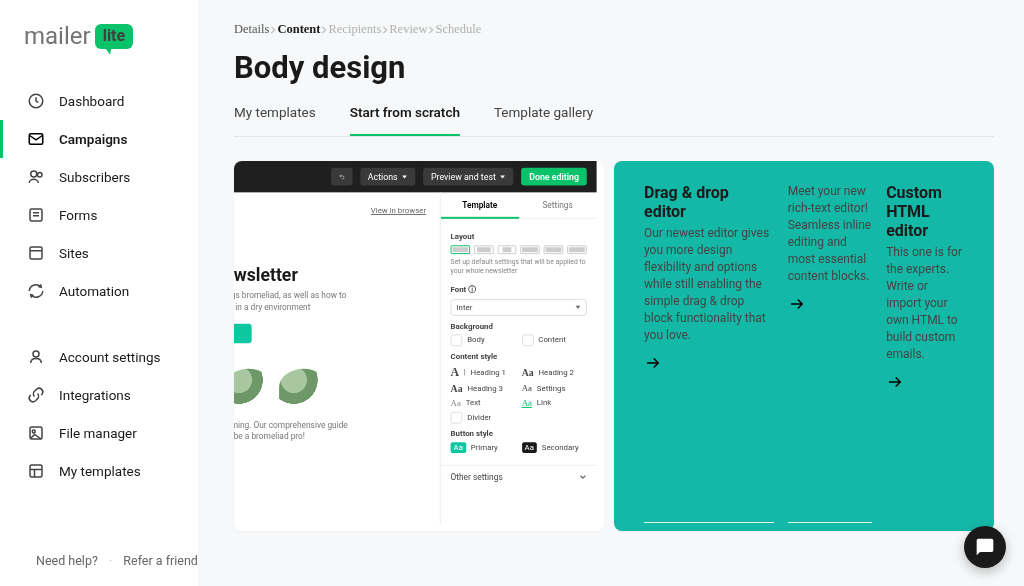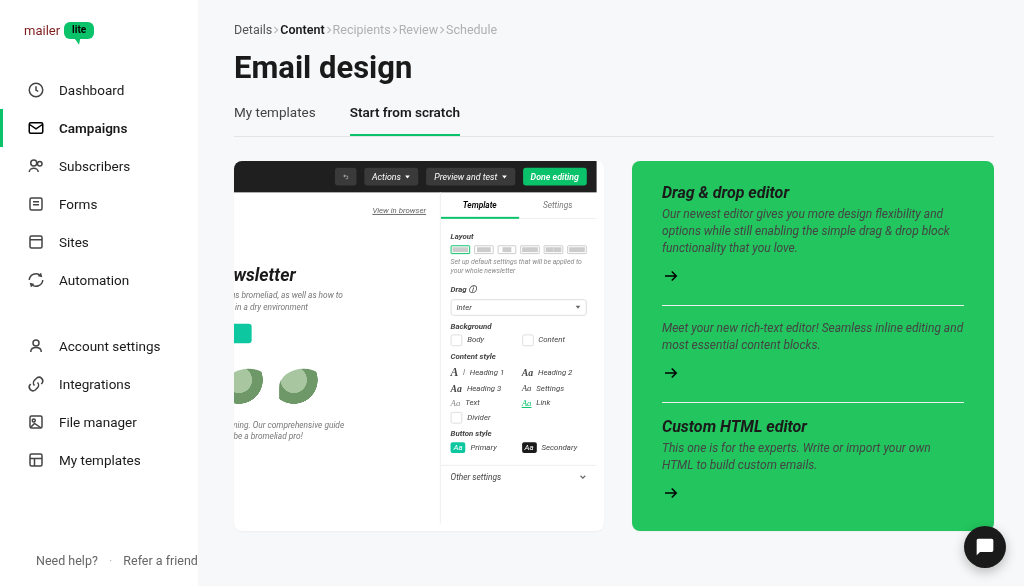--- a/index.html
+++ b/index.html
@@ -1,46 +1,46 @@
 <!DOCTYPE html>
 <html><head>
 <meta charset="utf-8">
 <style>
   * { box-sizing: border-box; margin: 0; padding: 0; }
   body { font-family: -apple-system, BlinkMacSystemFont, "Segoe UI", Roboto, sans-serif; background: #f7f8f9; color: #1a1a1a; width: 1024px; height: 586px; overflow: hidden; }
   .app { display: flex; height: 100%; }
   
   .sidebar { width: 198px; background: #fff; display: flex; flex-direction: column; position: relative; }
   .logo { display: flex; align-items: center; padding: 22px 24px 24px; gap: 4px; }
-  .logo-text { font-size: 13px; font-weight: 400; color: #7f1d1d; }
-  .logo-badge { background: #09c269; color: #000000; font-size: 10px; font-weight: 700; padding: 2px 8px 4px; border-radius: 6px; position: relative; }
+  .logo-text { font-size: 24px; font-weight: 400; color: #737373; }
+  .logo-badge { background: #09c269; color: #404040; font-size: 16px; font-weight: 700; padding: 2px 8px 4px; border-radius: 6px; position: relative; }
   .logo-badge::after { content:''; position:absolute; left:6px; bottom:-5px; border:5px solid transparent; border-top-color:#09c269; border-right-color:#09c269; width:0; height:0; transform:rotate(10deg); }
   .nav { list-style: none; padding: 8px 0; }
   .nav-item { display: flex; align-items: center; gap: 14px; padding: 10px 24px; font-size: 13.5px; color: #1a1a1a; cursor: pointer; border-left: 3px solid transparent; }
   .nav-item.active { font-weight: 600; border-left-color:#09c269; }
   .nav-item .icon { width: 18px; height: 18px; display:flex; align-items:center; justify-content:center; }
   .nav-sep { height: 28px; }
   .nav-foot { position:absolute; bottom:18px; left:36px; font-size:12.5px; color:#666; }
   .nav-foot span { cursor:pointer; }
   .nav-foot .dot { margin:0 8px; color:#bbb; }
   
   .main { flex:1; padding: 22px 30px 0 36px; overflow:hidden; position:relative; }
-  .crumbs { display:flex; align-items:center; font-size:12.5px; color:#b0b0b0; }
+  .crumbs { display:flex; align-items:center; font-size:12.5px; color:#b0b0b0;font-family:Liberation Serif, serif; }
   .crumbs .step { cursor:pointer; }
   .crumbs .step.done { color:#555; }
   .crumbs .step.active { color:#1a1a1a; font-weight:600; }
   .crumbs svg { width:8px; height:8px; }
   h1 { font-size:31px; font-weight:700; margin:12px 0 18px; }
   .tabs { display:flex; gap:34px; border-bottom:1px solid #e4e4e4; }
   .tab { padding:0 0 14px; font-size:13.5px; color:#444; cursor:pointer; border-bottom:2px solid transparent; }
   .tab.active { font-weight:600; border-bottom-color:#09c269; color:#1a1a1a; }
   
-  .cards { display:flex; gap:28px; margin-top:24px;font-style:italic; }
+  .cards { display:flex; gap:10px; margin-top:24px; }
   .preview-card { width:370px; height:370px; background:#fff; border-radius:8px; overflow:hidden; box-shadow:0 1px 2px rgba(0,0,0,.04); position:relative; }
-  .option-card { flex:1; background:#22c55e; border-radius:8px; padding:22px 30px 8px; box-shadow:0 1px 2px rgba(0,0,0,.04); display:flex; flex-direction:column; gap:14px; }
+  .option-card { flex:1; background:#14b8a6; border-radius:8px; padding:22px 30px 8px; box-shadow:0 1px 2px rgba(0,0,0,.04); display:flex; flex-direction:row; gap:14px; }
   .option { border-bottom:1px solid #eee; padding-bottom:16px; cursor:pointer; }
   .option:last-child { border-bottom:none; }
   .option h3 { font-size:16px; font-weight:700; margin-bottom:4px; }
   .option p { font-size:12px; line-height:1.42; color:#444; }
   .option .go { margin-top:10px; }
   .option .go svg { width:18px; height:18px; }
   
   .mini { position:absolute; inset:0; transform:scale(.98); transform-origin:top left; }
   .mini-top { background:#1f1f1f; height:32px; display:flex; align-items:center; justify-content:flex-end; gap:8px; padding:0 10px; }
   .mini-btn { font-size:9px; border-radius:3px; padding:4px 8px; display:flex; align-items:center; gap:4px; }
@@ -211,25 +211,26 @@
       <svg viewBox="0 0 10 10" stroke="#bbb" fill="none" stroke-width="1.5">
           <path d="m3 1 4 4-4 4"></path>
         </svg>
       <span class="step">Review</span>
       <svg viewBox="0 0 10 10" stroke="#bbb" fill="none" stroke-width="1.5">
           <path d="m3 1 4 4-4 4"></path>
         </svg>
       <span class="step">Schedule</span>
     </nav>
 
-    <h1>Email design</h1>
+    <h1>Body design</h1>
 
     <div class="tabs">
       <div class="tab">My templates</div>
       <div class="tab active">Start from scratch</div>
+      <div class="tab">Template gallery</div>
     </div>
 
     <div class="cards">
 
       <div class="preview-card">
         <div class="mini">
           <div class="mini-top">
             <div class="mini-btn undo">
               <svg width="10" height="10" viewBox="0 0 24 24" fill="none" stroke="#fff" stroke-width="2">
                   <path d="M9 14 4 9l5-5M4 9h11a6 6 0 0 1 0 12h-3"></path>
@@ -274,21 +275,21 @@
                 <div class="mini-sec">Layout</div>
                 <div class="mini-layouts">
                   <div class="lay full on"></div>
                   <div class="lay wide"></div>
                   <div class="lay mid"></div>
                   <div class="lay split"></div>
                   <div class="lay split"></div>
                   <div class="lay split"></div>
                 </div>
                 <div class="mini-hint">Set up default settings that will be applied to your whole newsletter</div>
-                <div class="mini-sec" style="margin-top:8px"><span>Drag</span> ⓘ</div>
+                <div class="mini-sec" style="margin-top:8px"><span>Font</span> ⓘ</div>
                 <div class="mini-sel">
                   <span>Inter</span>
                   <svg width="6" height="6" viewBox="0 0 10 10" fill="#666">
                       <path d="M1 3h8L5 8z"></path>
                     </svg>
                 </div>
                 <div class="mini-sec">Background</div>
                 <div class="mini-row2">
                   <div class="hd">
                       <span class="sw"></span>

